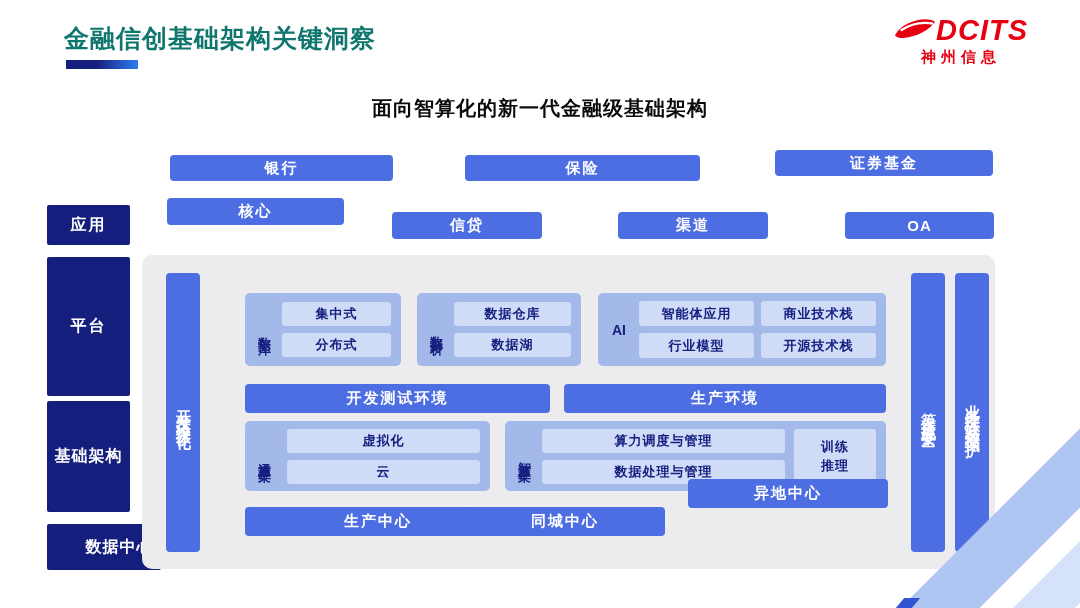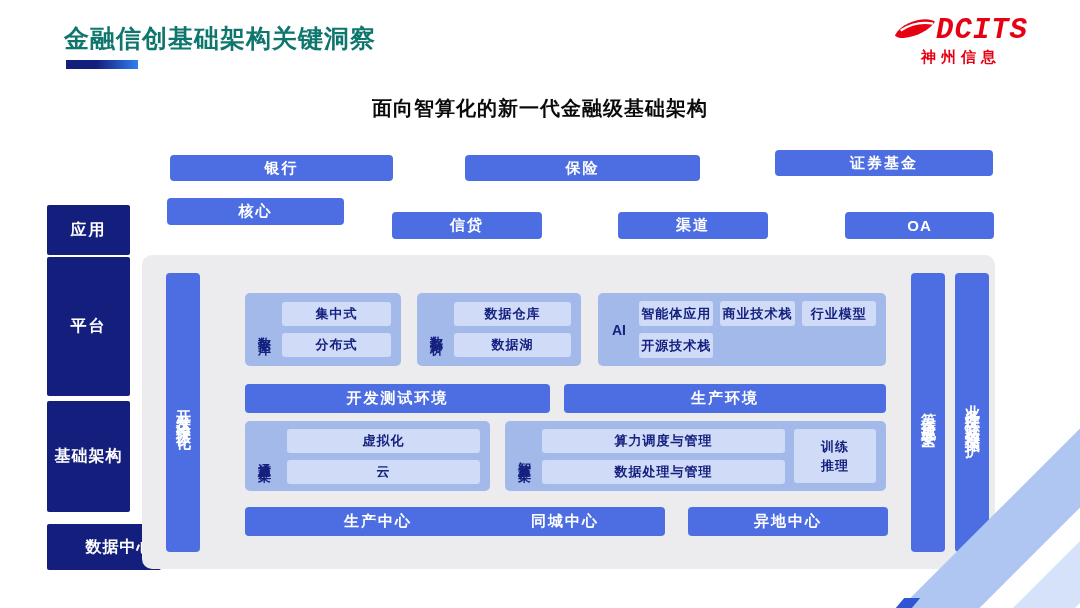--- a/index.html
+++ b/index.html
@@ -4,30 +4,30 @@
 <style>
   html,body{margin:0;padding:0;background:#fff;}
   body{font-family:"Liberation Sans","DejaVu Sans",sans-serif;}
   .slide{position:relative;width:1080px;height:608px;background:#fff;overflow:hidden;}
 
   .title{position:absolute;left:64px;top:22px;font-size:25px;font-weight:bold;color:#0f766e;letter-spacing:1px;}
   .title-underline{position:absolute;left:66px;top:60px;width:72px;height:9px;
     background:linear-gradient(90deg,#141f7d 0%,#141f7d 42%,#2f7df2 100%);}
 
   .logo{position:absolute;right:52px;top:14px;display:flex;flex-direction:column;align-items:center;}
-  .logo-top{display:flex;align-items:center;font-family:Liberation Mono, monospace;}
+  .logo-top{display:flex;align-items:center;}
   .logo-brand{color:#e60012;font-size:29px;font-weight:bold;font-style:italic;letter-spacing:1px;}
   .logo-company{color:#e60012;font-size:15px;font-weight:bold;letter-spacing:5px;margin-top:1px;}
 
   .subtitle{position:absolute;left:0;top:95px;width:100%;text-align:center;font-size:20px;font-weight:bold;color:#0a0a0a;letter-spacing:1px;}
 
   .navybox{position:absolute;left:47px;width:83px;background:#141f7d;color:#fff;font-weight:bold;font-size:16px;
     display:flex;align-items:center;justify-content:center;letter-spacing:2px;border-radius:2px;}
   .nb-industry{top:148px;height:40px;}
-  .nb-application{top:205px;height:50px;}
+  .nb-application{top:205px;height:40px;}
   .nb-platform{top:257px;height:139px;}
   .nb-infrastructure{top:401px;height:111px;letter-spacing:1px;}
   .nb-datacenter{top:524px;height:46px;letter-spacing:1px;padding-left:31px;}
 
   .gray-panel{position:absolute;left:142px;top:255px;width:853px;height:314px;background:#ececee;border-radius:10px;}
 
   .bluebtn{position:absolute;background:#4d6de2;border-radius:4px;color:#fff;font-weight:bold;font-size:15px;
     display:flex;align-items:center;justify-content:center;letter-spacing:2px;}
 
   .b-bank{left:170px;top:155px;width:223px;height:26px;}
@@ -46,38 +46,38 @@
   .vb-security{left:911px;}
   .vb-continuity{left:955px;}
 
   .panel{position:absolute;background:#a3b9ea;border-radius:5px;display:flex;align-items:center;gap:9px;
     padding:6px 10px;box-sizing:border-box;}
   .plabel{writing-mode:vertical-rl;text-orientation:upright;color:#15207f;font-weight:bold;font-size:13px;letter-spacing:2px;flex:0 0 auto;}
   .plabel-h{color:#15207f;font-weight:bold;font-size:14px;flex:0 0 auto;padding:0 4px;}
   .pcol{flex:1;display:flex;flex-direction:column;gap:7px;justify-content:center;height:100%;}
   .chip{background:#cfdbf7;border-radius:3px;color:#15207f;font-weight:bold;font-size:13px;letter-spacing:1px;
     display:flex;align-items:center;justify-content:center;height:24px;}
-  .pgrid{flex:1;display:grid;grid-template-columns:1fr 1fr 1fr;gap:7px;}
+  .pgrid{flex:1;display:grid;grid-template-columns:1fr 1fr;gap:7px;}
   .pgrid .chip{height:25px;}
 
   .p-db{left:245px;top:293px;width:156px;height:73px;}
   .p-analytics{left:417px;top:293px;width:164px;height:73px;}
   .p-ai{left:598px;top:293px;width:288px;height:73px;}
 
   .b-devtest{left:245px;top:384px;width:305px;height:29px;}
   .b-prod{left:564px;top:384px;width:322px;height:29px;}
 
   .p-general{left:245px;top:421px;width:245px;height:70px;gap:14px;}
   .p-intelligent{left:505px;top:421px;width:381px;height:70px;}
   .chip-tall{flex:0 0 auto;width:82px;height:54px;}
   .wrap2{display:inline-block;width:2.2em;text-align:center;line-height:1.5;}
 
   .b-prodcenter{left:245px;top:507px;width:200px;height:29px;padding-left:33px;}
   .b-samecity{left:465px;top:507px;width:200px;height:29px;}
-  .b-remote{left:688px;top:507px;width:200px;height:29px;}
+  .b-remote{left:688px;top:479px;width:200px;height:29px;}
 
   .stripe{position:absolute;}
   .s1{width:280px;height:56px;background:#aec6f1;transform:rotate(-45deg);right:-70px;bottom:42px;}
   .s2{width:260px;height:44px;background:#d6e2f9;transform:rotate(-45deg);right:-110px;bottom:-6px;}
   .sq{position:absolute;left:900px;bottom:0;width:16px;height:10px;background:#2f55d4;transform:skewX(-40deg);}
 </style>
 </head>
 <body>
 
 <div class="slide">

